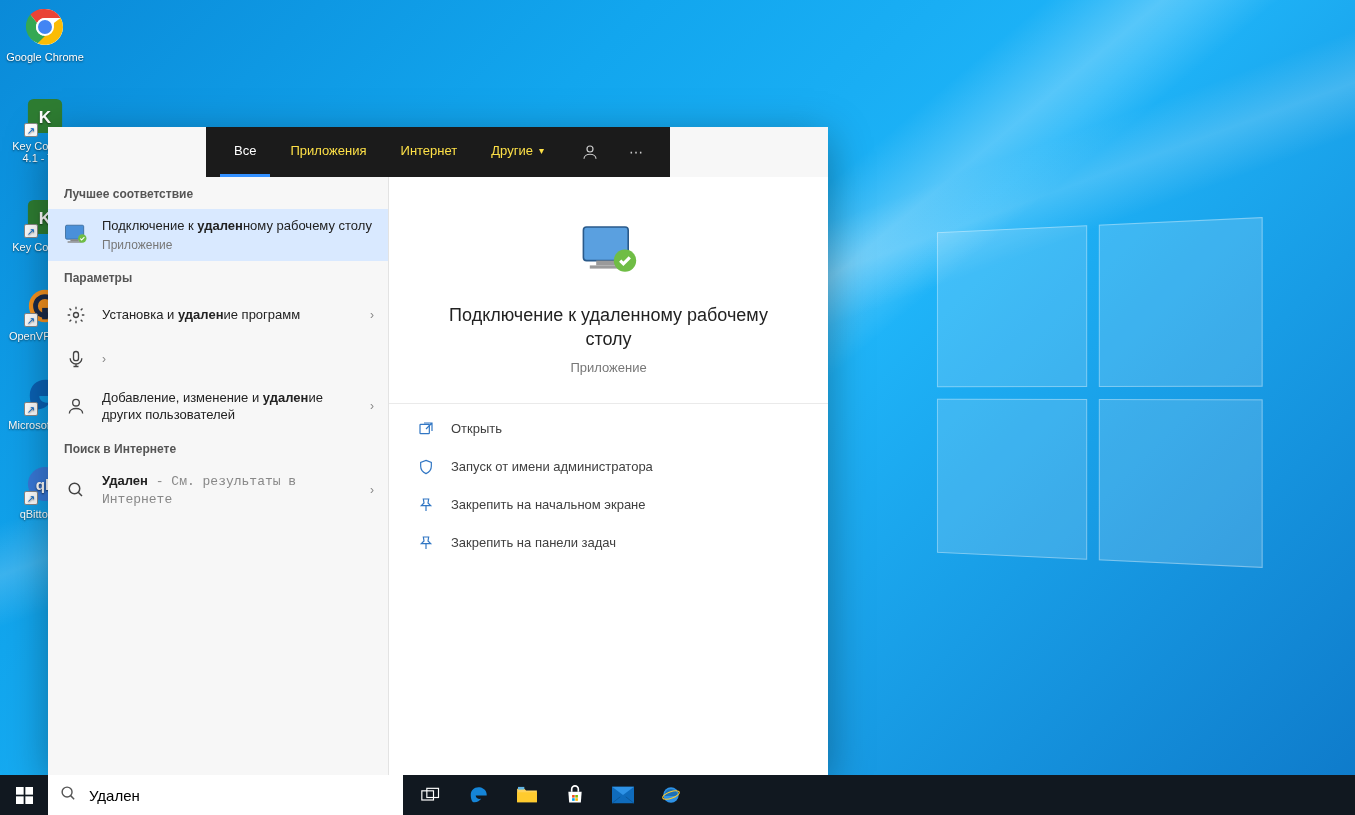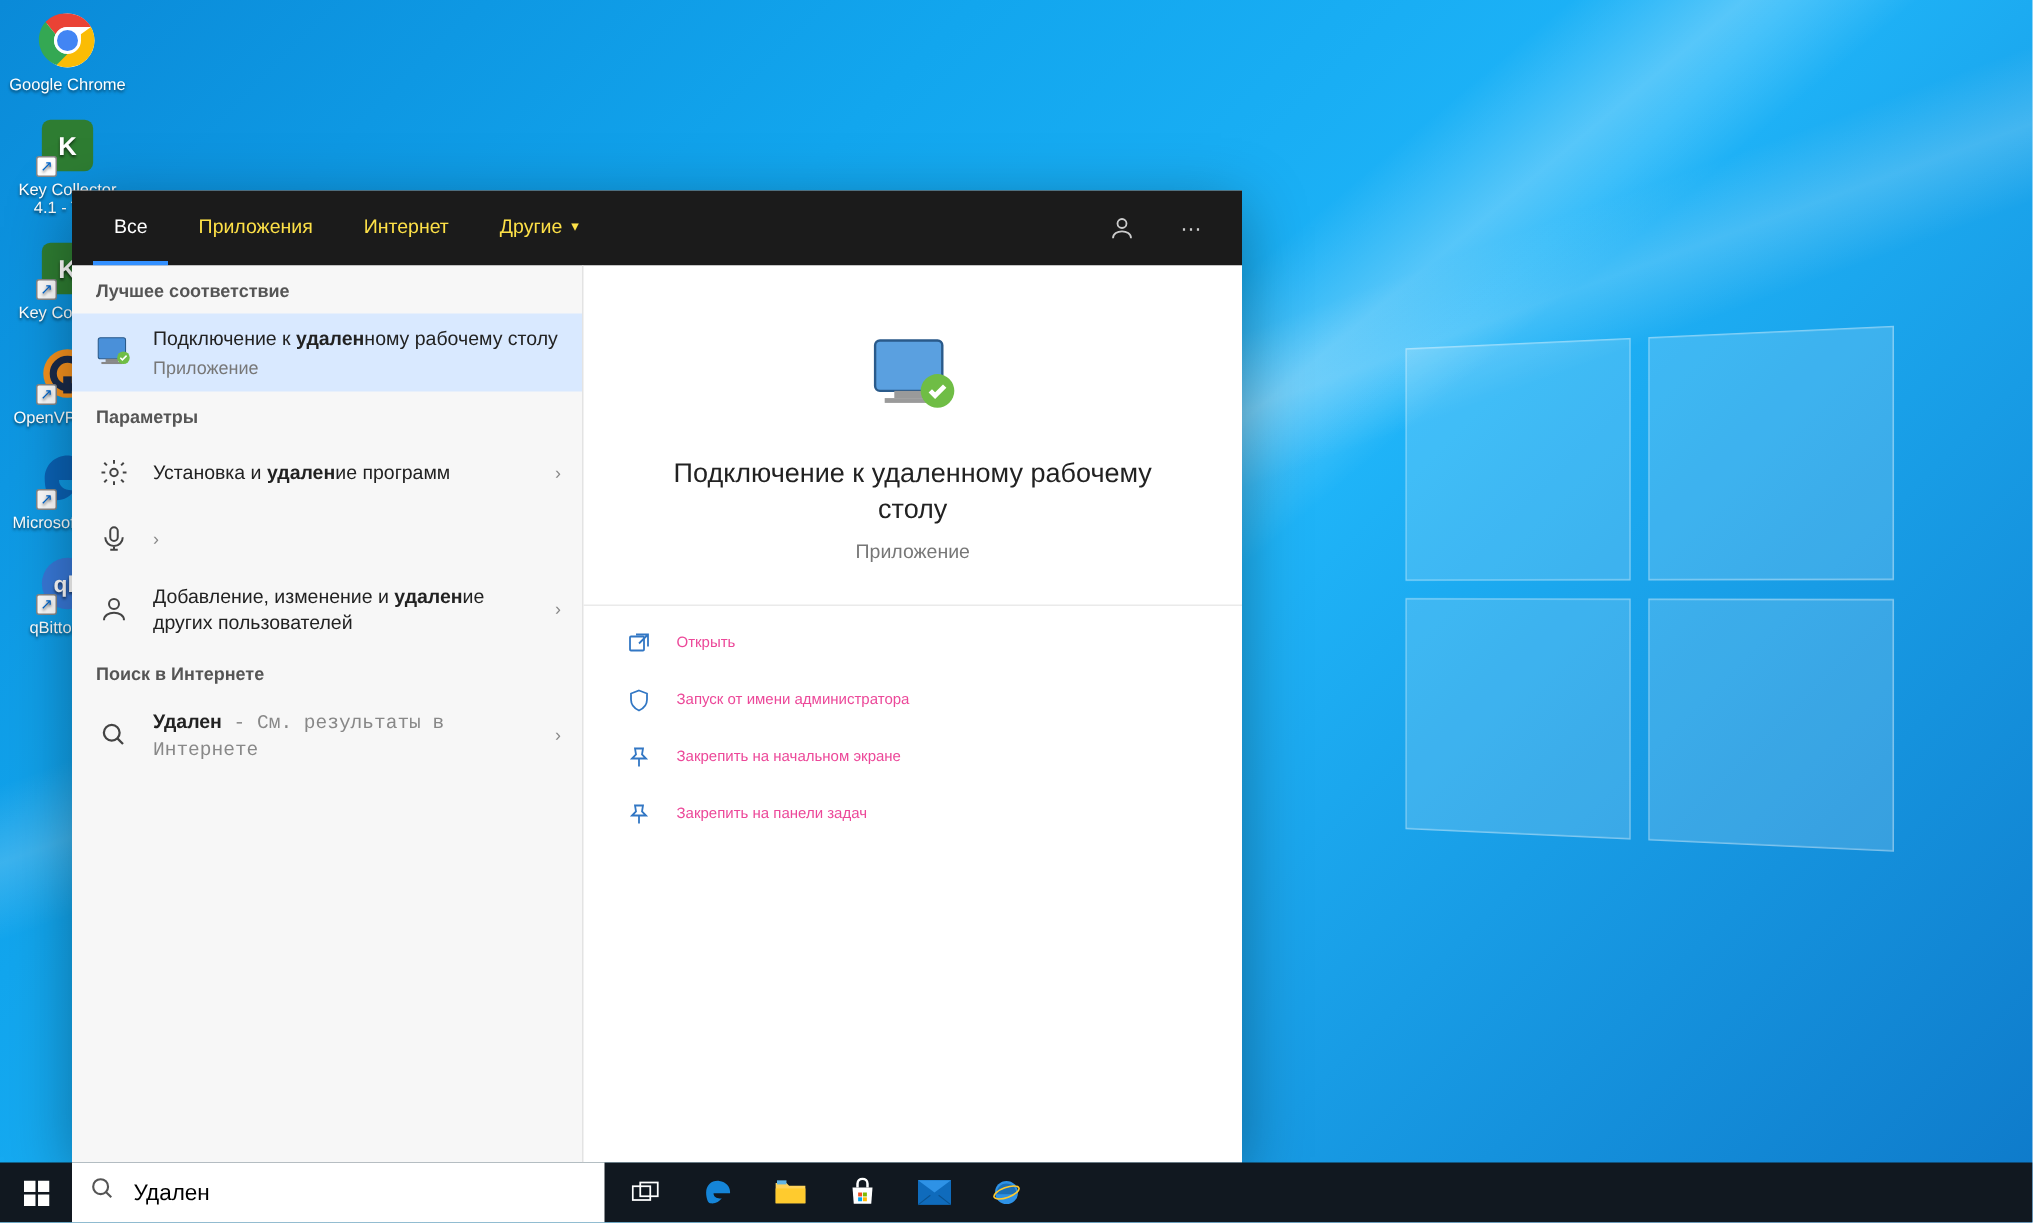--- a/index.html
+++ b/index.html
@@ -7,54 +7,54 @@
   
   body::before { content:""; position:absolute; inset:0; background:
     linear-gradient(140deg, rgba(255,255,255,0) 45%, rgba(255,255,255,0.25) 50%, rgba(255,255,255,0) 55%),
     linear-gradient(160deg, rgba(255,255,255,0) 40%, rgba(255,255,255,0.18) 44%, rgba(255,255,255,0) 48%);
     pointer-events:none;}
   
   .winlogo { position:absolute; right:95px; top:225px; width:335px; height:335px; display:grid; grid-template-columns:1fr 1fr; grid-template-rows:1fr 1fr; gap:12px; transform: perspective(900px) rotateY(-14deg); pointer-events:none;}
   .winlogo div { background: rgba(255,255,255,0.15); border:1px solid rgba(255,255,255,0.35); }
 
   
-  .desktop-icons { position:absolute; left:6px; top:6px; display:flex; flex-direction:column; gap:13px;}
+  .desktop-icons { position:absolute; left:6px; top:6px; display:flex; flex-direction:column; gap:32px;}
   .di { width:78px; display:flex; flex-direction:column; align-items:center; gap:3px; color:#fff; font-size:11px; text-align:center; text-shadow:0 1px 2px rgba(0,0,0,0.6); cursor:pointer;}
   .di .ico { width:42px; height:42px; display:flex; align-items:center; justify-content:center; position:relative;}
   .shortcut-arrow{position:absolute;left:0;bottom:0;width:14px;height:14px;background:#fff;border:1px solid #888;border-radius:2px;display:flex;align-items:center;justify-content:center;font-size:10px;color:#0066cc;}
 
   
   .taskbar { position:absolute; left:0; right:0; bottom:0; height:40px; background:#111820; display:flex; align-items:center; }
   .tb-btn { width:48px; height:40px; display:flex; align-items:center; justify-content:center; cursor:pointer;}
   .searchbox { height:40px; width:355px; background:#fff; display:flex; align-items:center; padding:0 12px; gap:12px; cursor:text;}
   .searchbox input { border:none; outline:none; font-size:15px; flex:1; background:transparent;}
   .tb-icons { display:flex; align-items:center; height:40px; margin-left:4px;}
 
   
-  .search-panel { position:absolute; left:48px; bottom:40px; width:780px; height:648px; background:#f7f7f7; box-shadow:0 10px 40px rgba(0,0,0,0.35); display:flex; flex-direction:column;}
+  .search-panel { position:absolute; left:48px; bottom:40px; width:780px; height:648px; background:#f7f7f7; box-shadow:0 10px 40px rgba(0,0,0,0.35); display:flex; flex-direction:column;align-items:center;}
   .sp-header { height:50px; background:#1b1b1b; display:flex; align-items:center; padding:0 14px; gap:6px;}
   .sp-tab { color:#fde047; font-size:13px; padding:0 14px; height:50px; display:flex; align-items:center; border-bottom:3px solid transparent; cursor:pointer; gap:6px;}
   .sp-tab.active { color:#fff; border-bottom-color:#3390ff;}
   .sp-header .spacer{flex:1;}
   .sp-hbtn{width:40px;height:40px;color:#ccc;display:flex;align-items:center;justify-content:center;cursor:pointer;font-size:14px;}
   .sp-body { flex:1; display:flex; }
   .sp-left { width:340px; background:#f7f7f7; overflow:auto;}
   .sp-right { flex:1; background:#fff; border-left:1px solid #e3e3e3; display:flex; flex-direction:column; align-items:center;}
   .sec-head { font-size:12px; color:#555; padding:10px 16px 8px; font-weight:700;}
   .result { display:flex; align-items:center; padding:8px 14px; gap:12px; cursor:pointer;}
   .result.selected{background:#d9e9ff;}
   .result .r-ico{width:28px;height:28px;flex-shrink:0;display:flex;align-items:center;justify-content:center;}
   .result .r-txt{flex:1;font-size:13px;color:#222;line-height:1.35;}
   .result .r-sub{font-size:12px;color:#777;margin-top:2px;}
   .chev{color:#888;font-size:12px;}
   .detail-ico{margin-top:40px;width:68px;height:68px;display:flex;align-items:center;justify-content:center;}
   .detail-title{margin-top:18px;font-size:18px;color:#222;text-align:center;padding:0 40px;line-height:1.35;}
   .detail-sub{font-size:13px;color:#777;margin-top:8px;}
   .actions{margin-top:28px;width:100%;border-top:1px solid #eaeaea;padding-top:6px;}
-  .action{display:flex;align-items:center;gap:16px;padding:10px 28px;font-size:10px;color:#ec4899;cursor:pointer;}
+  .action{display:flex;align-items:center;gap:16px;padding:10px 28px;font-size:13px;color:#404040;cursor:pointer;}
   .action .a-ico{width:18px;height:18px;color:#3277c4;flex-shrink:0;display:flex;align-items:center;justify-content:center;}
 </style>
 </head>
 <body>
 
 <div class="winlogo">
     <div></div>
     <div></div>
     <div></div>
     <div></div>

